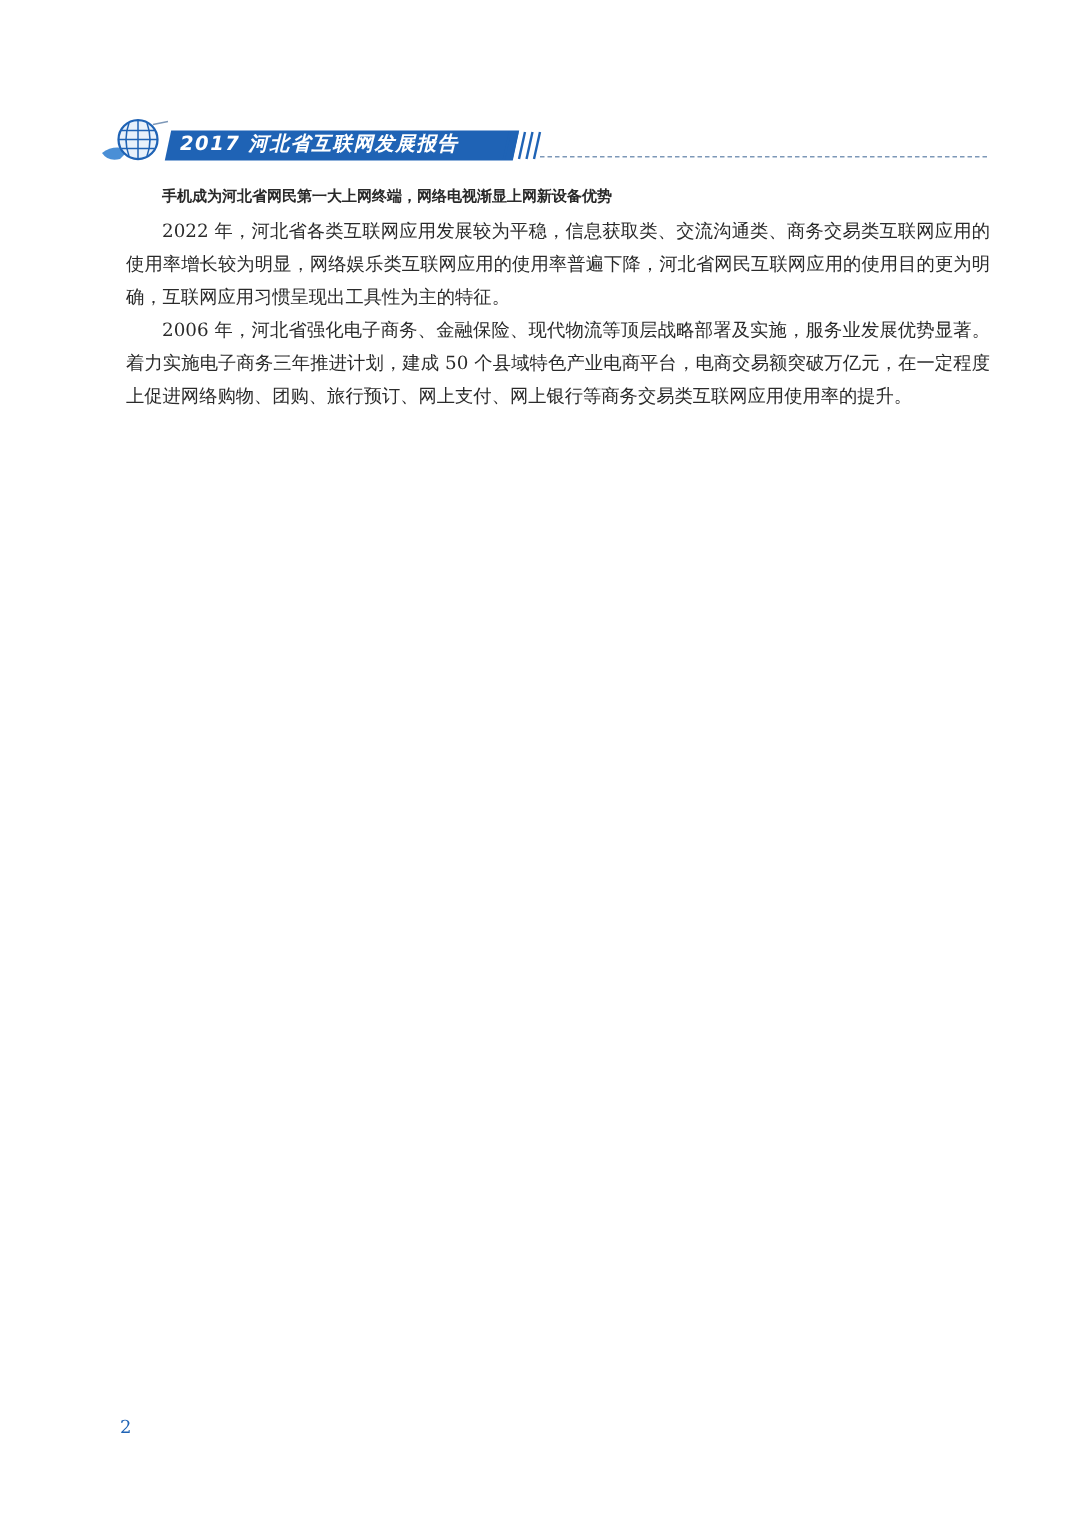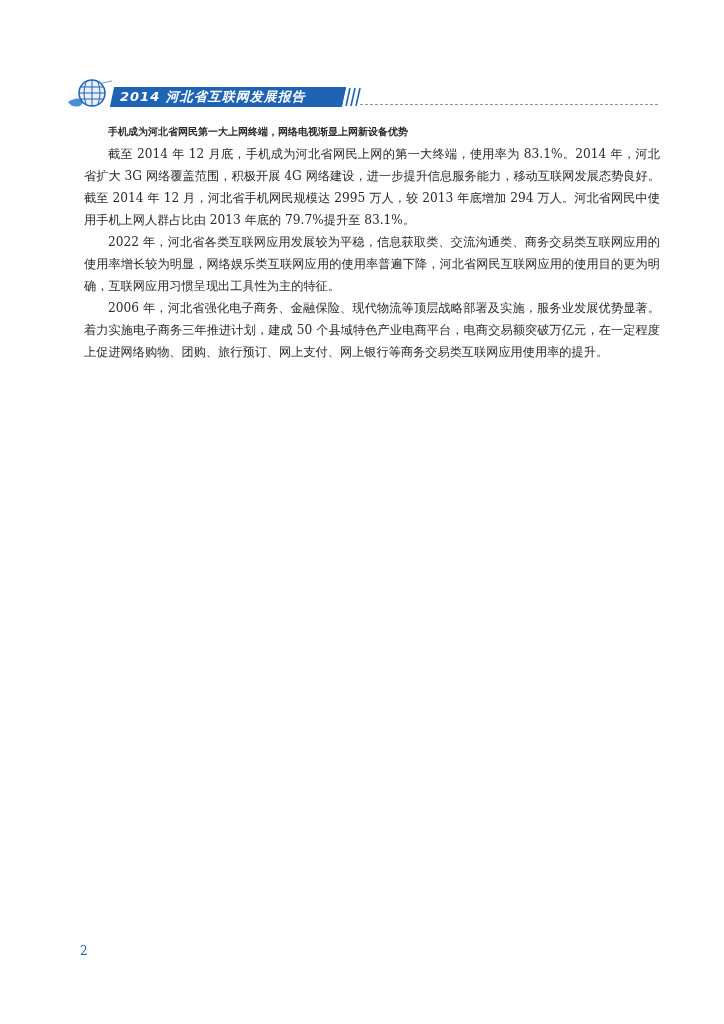--- a/index.html
+++ b/index.html
@@ -40,33 +40,32 @@
 <body>
 
 <div class="header">
   <svg class="globe" viewBox="0 0 48 32">
     <path d="M2 24 Q10 18 20 22 L14 28 Q6 30 2 24 Z" fill="#4a8fd6"></path>
     <circle cx="26" cy="15" r="13" fill="#e8f1fb" stroke="#1f63b5" stroke-width="1.5"></circle>
     <path d="M13 15 H39 M26 2 V28 M15 9 H37 M15 21 H37 M20 4 Q16 15 20 26 M32 4 Q36 15 32 26" stroke="#1f63b5" stroke-width="1" fill="none"></path>
     <path d="M36 5 L46 3" stroke="#7d98b8" stroke-width="1"></path>
   </svg>
   <div class="banner"></div>
-  <div class="banner-text">2014 河北省互联网发展报告</div>
+  <div class="banner-text">2017 河北省互联网发展报告</div>
   <svg class="stripes" viewBox="0 0 30 20">
     <g stroke="#1f63b5" stroke-width="1.6">
       <line x1="4" y1="19" x2="8" y2="1"></line>
         <line x1="9" y1="19" x2="13" y2="1"></line>
       <line x1="14" y1="19" x2="18" y2="1"></line>
         <line x1="19" y1="19" x2="23" y2="1"></line>
       <line x1="24" y1="19" x2="28" y2="1"></line>
     </g>
   </svg>
   <div class="dotted-rule"></div>
 </div>
 
 <div class="content">
   <h3>手机成为河北省网民第一大上网终端，网络电视渐显上网新设备优势</h3>
-  <p>截至 2014 年 12 月底，手机成为河北省网民上网的第一大终端，使用率为 83.1%。2014 年，河北省扩大 3G 网络覆盖范围，积极开展 4G 网络建设，进一步提升信息服务能力，移动互联网发展态势良好。截至 2014 年 12 月，河北省手机网民规模达 2995 万人，较 2013 年底增加 294 万人。河北省网民中使用手机上网人群占比由 2013 年底的 79.7%提升至 83.1%。</p>
   <p>2022 年，河北省各类互联网应用发展较为平稳，信息获取类、交流沟通类、商务交易类互联网应用的使用率增长较为明显，网络娱乐类互联网应用的使用率普遍下降，河北省网民互联网应用的使用目的更为明确，互联网应用习惯呈现出工具性为主的特征。</p>
   <p>2006 年，河北省强化电子商务、金融保险、现代物流等顶层战略部署及实施，服务业发展优势显著。着力实施电子商务三年推进计划，建成 50 个县域特色产业电商平台，电商交易额突破万亿元，在一定程度上促进网络购物、团购、旅行预订、网上支付、网上银行等商务交易类互联网应用使用率的提升。</p>
 </div>
 
 <div class="page-number">2</div>
 
 </body></html>

